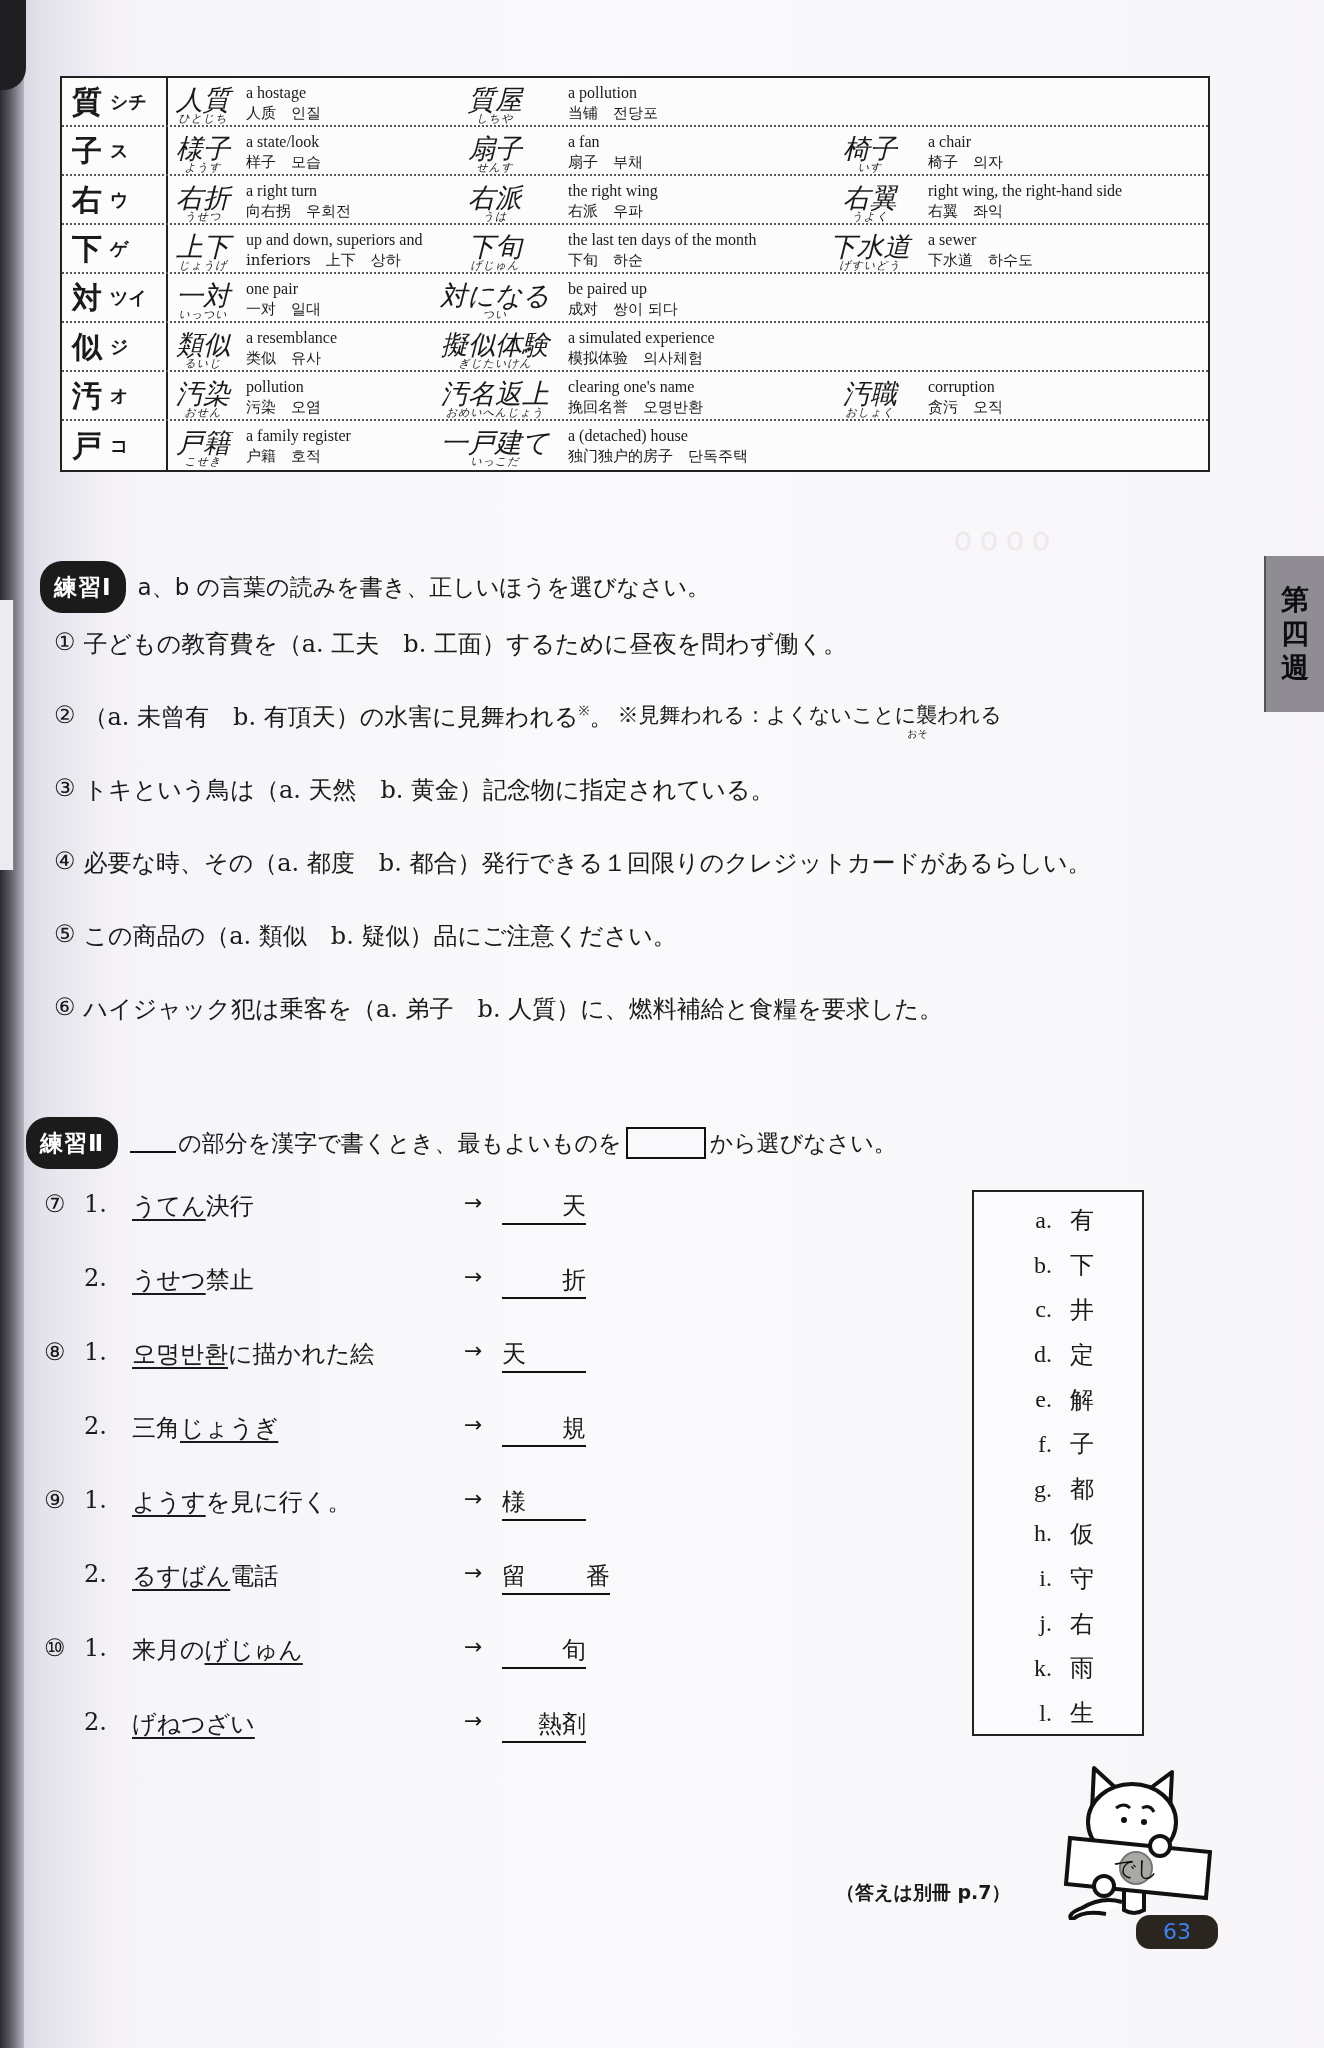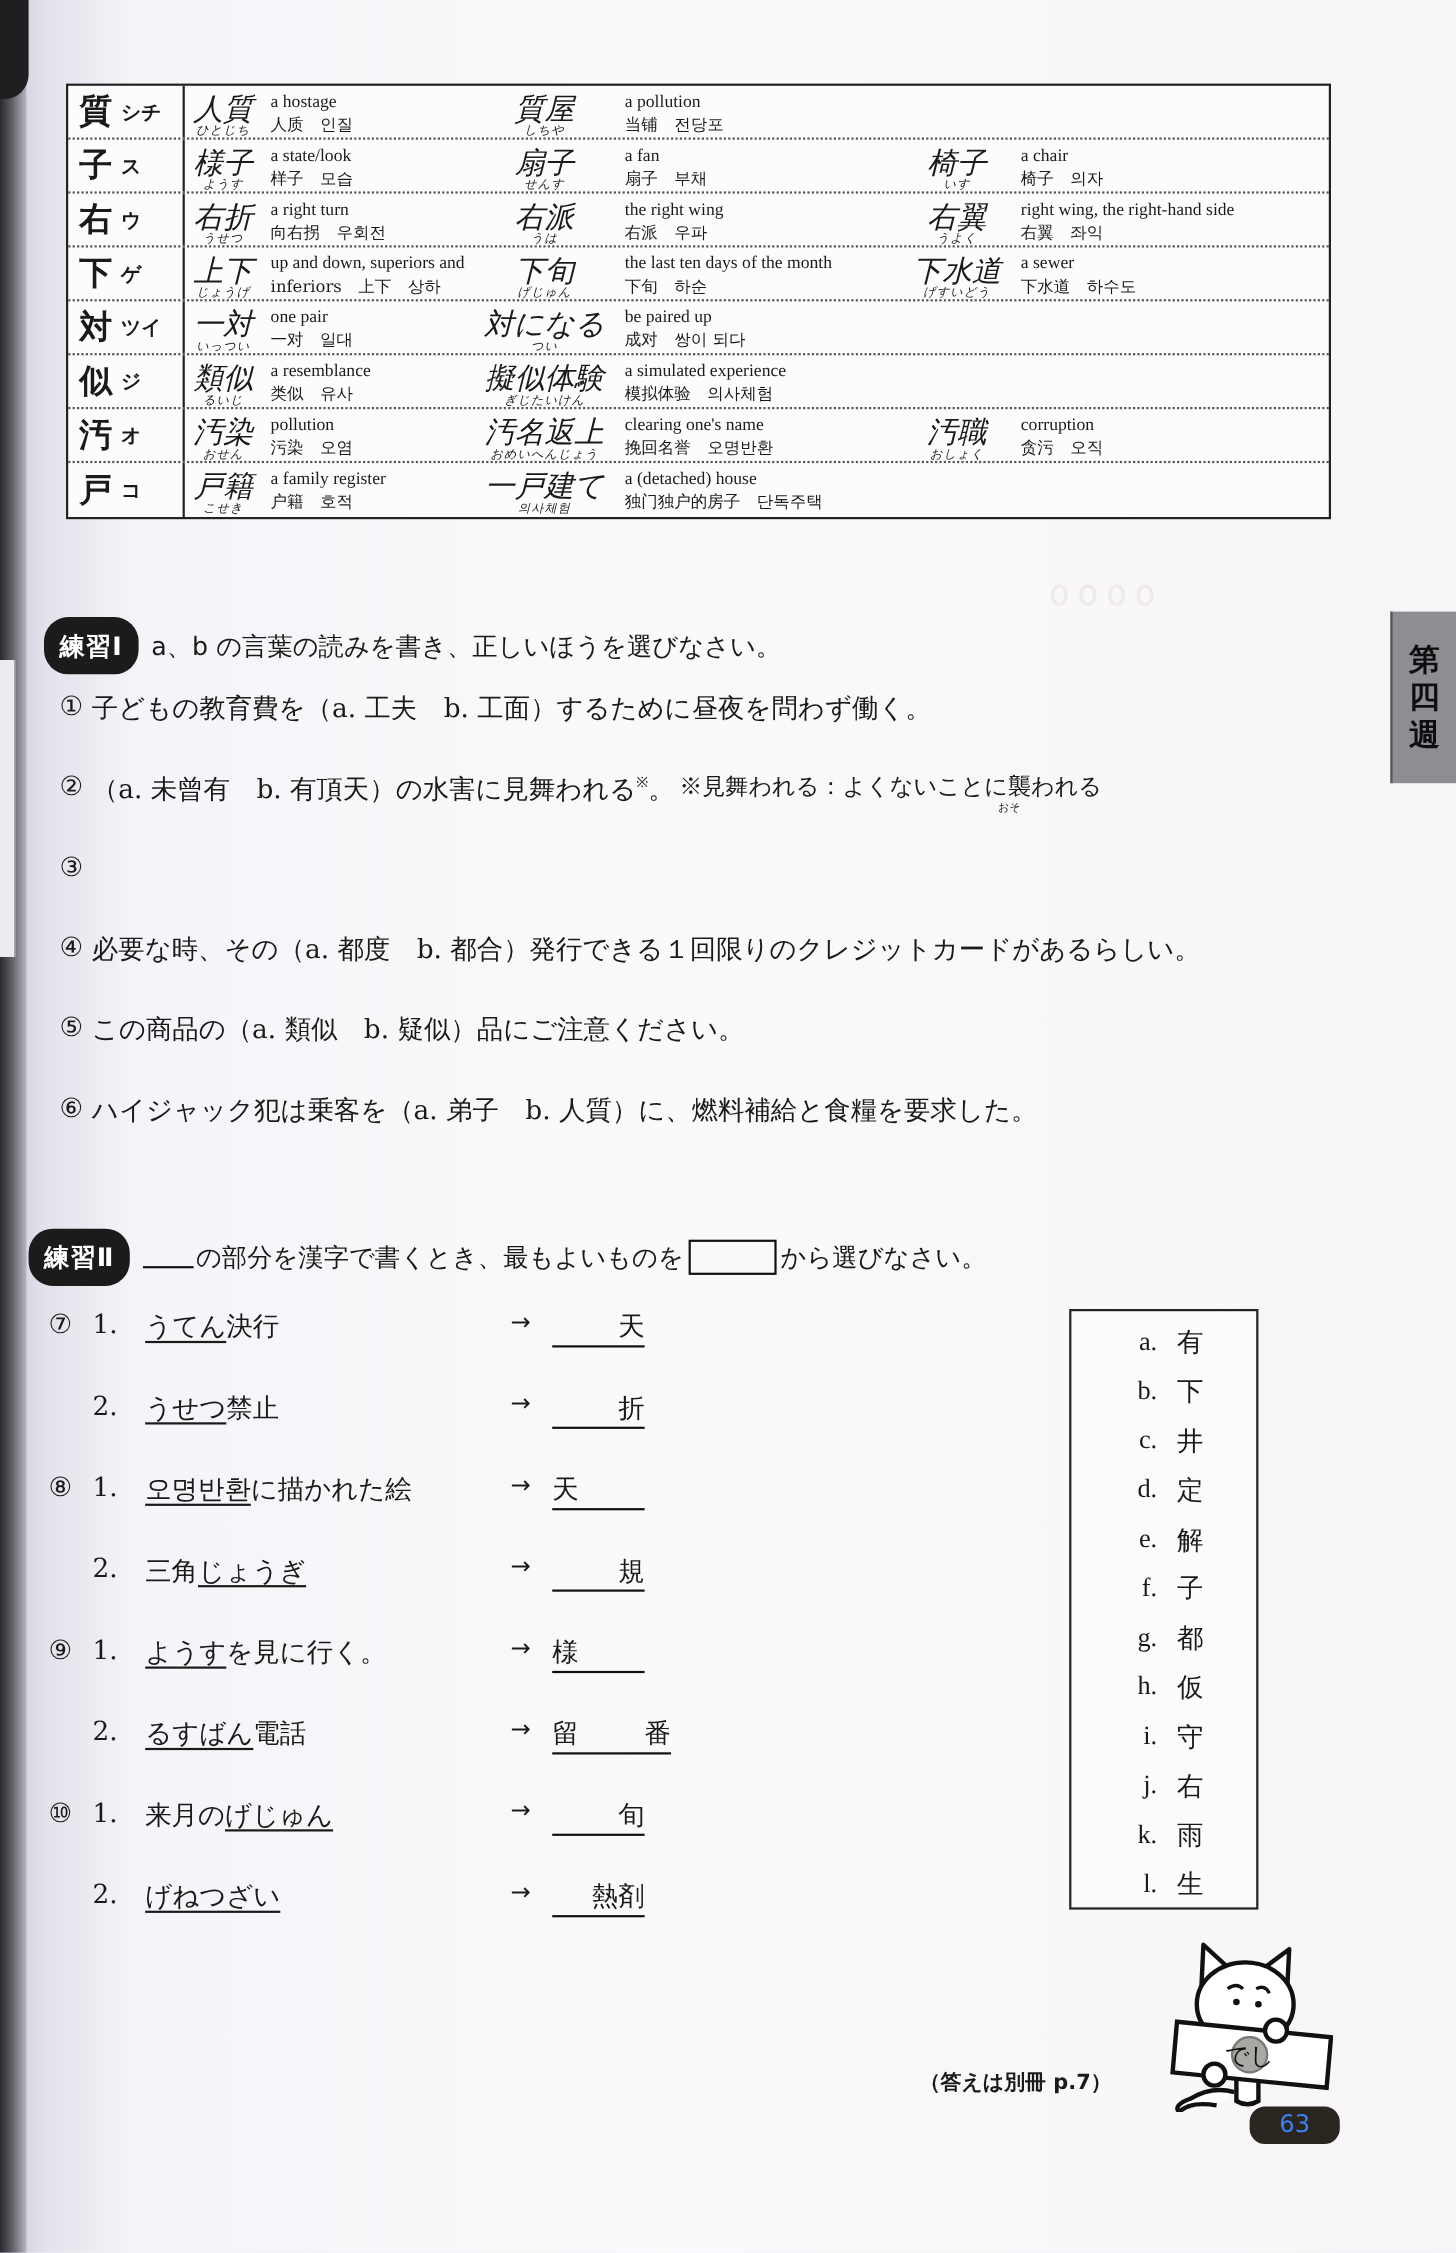--- a/index.html
+++ b/index.html
@@ -369,21 +369,21 @@
             <span class="r">こせき</span>
           </div>
           <div class="meaning">
             <span class="en">a family register</span>
             <span class="tr">户籍　호적</span>
           </div>
         </div>
         <div class="ventry c2">
           <div class="word">
             <span class="w">一戸建て</span>
-            <span class="r">의사체험</span>
+            <span class="r">いっこだ</span>
           </div>
           <div class="meaning">
             <span class="en">a (detached) house</span>
             <span class="tr">独门独户的房子　단독주택</span>
           </div>
         </div>
       </div>
     </div>
 
   <div class="sec sec1">
@@ -397,20 +397,21 @@
       </div>
       <div class="q">
         <span class="num">②</span>
         <span>（a. 未曾有　b. 有頂天）の水害に見舞われる</span>
         <sup>※</sup>
         <span>。</span>
         <span class="note"><span>※見舞われる：よくないことに襲われる</span><span class="ruby-oso">おそ</span></span>
       </div>
       <div class="q">
         <span class="num">③</span>
+        <span>トキという鳥は（a. 天然　b. 黄金）記念物に指定されている。</span>
       </div>
       <div class="q">
         <span class="num">④</span>
         <span>必要な時、その（a. 都度　b. 都合）発行できる１回限りのクレジットカードがあるらしい。</span>
       </div>
       <div class="q">
         <span class="num">⑤</span>
         <span>この商品の（a. 類似　b. 疑似）品にご注意ください。</span>
       </div>
       <div class="q">

